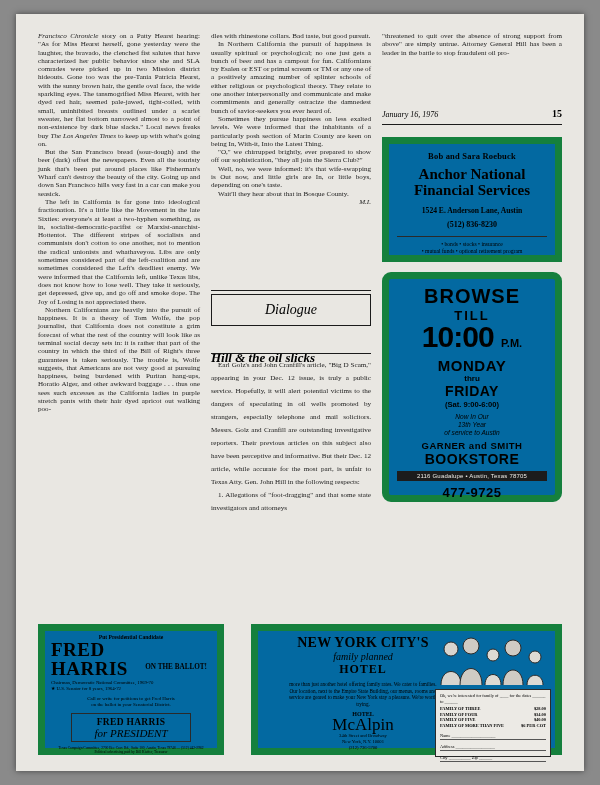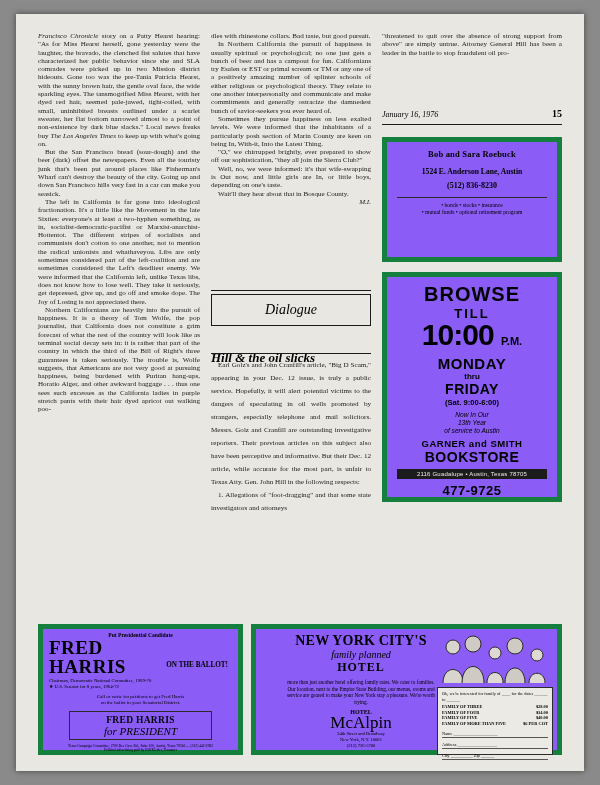--- a/index.html
+++ b/index.html
@@ -47,60 +47,61 @@
   .col p.noind { text-indent: 0; }
   .it { font-style: italic; }
   
   #c1 { left: 0px;   width: 162px; }
   #c2 { left: 173px; width: 160px; }
   #c3 { left: 344px; width: 180px; }
 
   
   .adbox {
     position: absolute;
-    border: 5px solid #15803d;
-    background: #8b5cf6;
+    border: 7px solid #15803d;
+    background: #0369a1;
     box-sizing: border-box;
     text-align: center;
   }
   #ad-anchor {
     left: 344px; top: 105px; width: 180px; height: 125px;
     font-family: "Liberation Serif", serif;
   }
   #ad-anchor .sub1 { font-size: 8.5px; font-weight: bold; margin-top: 7px; letter-spacing: .2px;}
   #ad-anchor .big { font-size: 15px; font-weight: bold; line-height: 16px; margin-top: 5px; }
   #ad-anchor .addr { font-size: 7.6px; font-weight: bold; margin-top: 8px; }
   #ad-anchor .phone { font-size: 8px; font-weight: bold; margin-top: 5px; }
   #ad-anchor .rule { width: 150px; height: 1px; background: #2a2a2a; margin: 7px auto 4px; }
   #ad-anchor .bul { font-size: 5.6px; line-height: 7px; }
 
   #ad-browse {
     left: 344px; top: 240px; width: 180px; height: 230px;
     font-family: "Liberation Sans", sans-serif;
+    border-radius: 9px;
   }
   #ad-browse .l1 { font-size: 20px; font-weight: bold; letter-spacing: 1px; margin-top: 6px; }
   #ad-browse .l2 { font-size: 13px; font-weight: bold; letter-spacing: 2px; }
   #ad-browse .l3 { font-size: 30px; font-weight: bold; line-height: 28px; letter-spacing: -1px; }
   #ad-browse .l3 .pm { font-size: 11px; letter-spacing: 0; }
   #ad-browse .l4 { font-size: 15px; font-weight: bold; letter-spacing: .5px; }
   #ad-browse .l5 { font-size: 8px; font-weight: bold; }
   #ad-browse .l6 { font-size: 14px; font-weight: bold; letter-spacing: .5px; }
   #ad-browse .l7 { font-size: 7.6px; font-weight: bold; margin-top: 1px; }
   #ad-browse .small-it { font-size: 6.6px; font-style: italic; margin-top: 4px; line-height: 8px;}
   #ad-browse .store { font-size: 9.5px; font-weight: bold; margin-top: 3px; letter-spacing: .5px;}
   #ad-browse .store2 { font-size: 14px; font-weight: bold; letter-spacing: .5px; }
   #ad-browse .barbox {
     margin: 4px auto 0; width: 150px; background: #1c1c1c; color: #eceae5;
     font-size: 6px; padding: 2px 0; letter-spacing: .2px;
   }
   #ad-browse .ph { font-size: 13px; font-weight: bold; margin-top: 4px; letter-spacing: .5px;}
 
   
   #ad-fred {
-    left: 0px; top: 592px; width: 205px; height: 131px;
+    left: 0px; top: 592px; width: 186px; height: 131px;
     font-family: "Liberation Serif", serif;
     text-align: left;
   }
   #ad-fred .hd { font-size: 5.6px; text-align: center; font-weight: bold; margin-top: 3px; }
   #ad-fred .nm { font-size: 19px; font-weight: bold; letter-spacing: .5px; line-height: 19px; margin-left: 6px;}
   #ad-fred .bal { font-size: 7.2px; font-weight: bold; position: absolute; right: 10px; top: 32px;}
   #ad-fred .cred { font-size: 4.8px; line-height: 6px; margin-left: 6px; margin-top: 2px;}
   #ad-fred .cta { font-size: 5px; text-align: center; line-height: 6.4px; margin-top: 4px;}
   #ad-fred .box2 {
     border: 1px solid #2a2a2a; margin: 4px 26px 0; text-align: center; padding: 3px 0 2px;
@@ -205,20 +206,24 @@
       </div>
 
       <div id="dateline">
         <div class="d">January 16, 1976</div>
         <div class="p">15</div>
       </div>
       <div id="date-rule"></div>
 
       <div class="adbox" id="ad-anchor">
         <div class="sub1">Bob and Sara Roebuck</div>
+        <div class="big">
+          <div>Anchor National</div>
+          <div>Financial Services</div>
+        </div>
         <div class="addr">1524 E. Anderson Lane, Austin</div>
         <div class="phone">(512) 836-8230</div>
         <div class="rule"></div>
         <div class="bul" style="white-space: pre-line;">• bonds • stocks • insurance
 • mutual funds • optional retirement program</div>
       </div>
 
       <div class="adbox" id="ad-browse">
         <div class="l1">BROWSE</div>
         <div class="l2">TILL</div>

